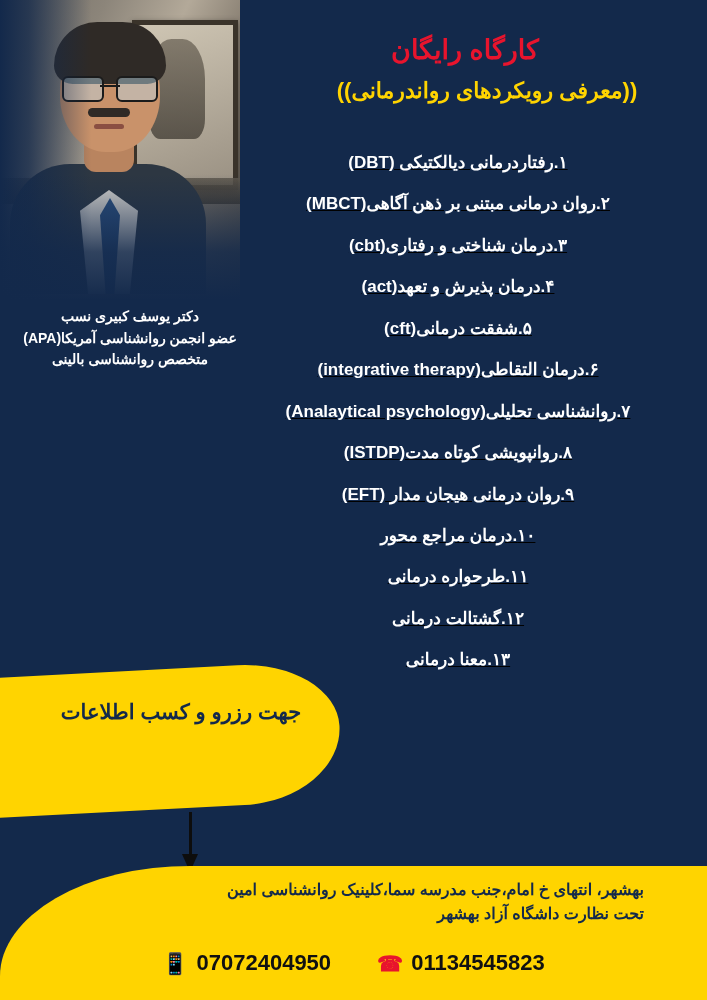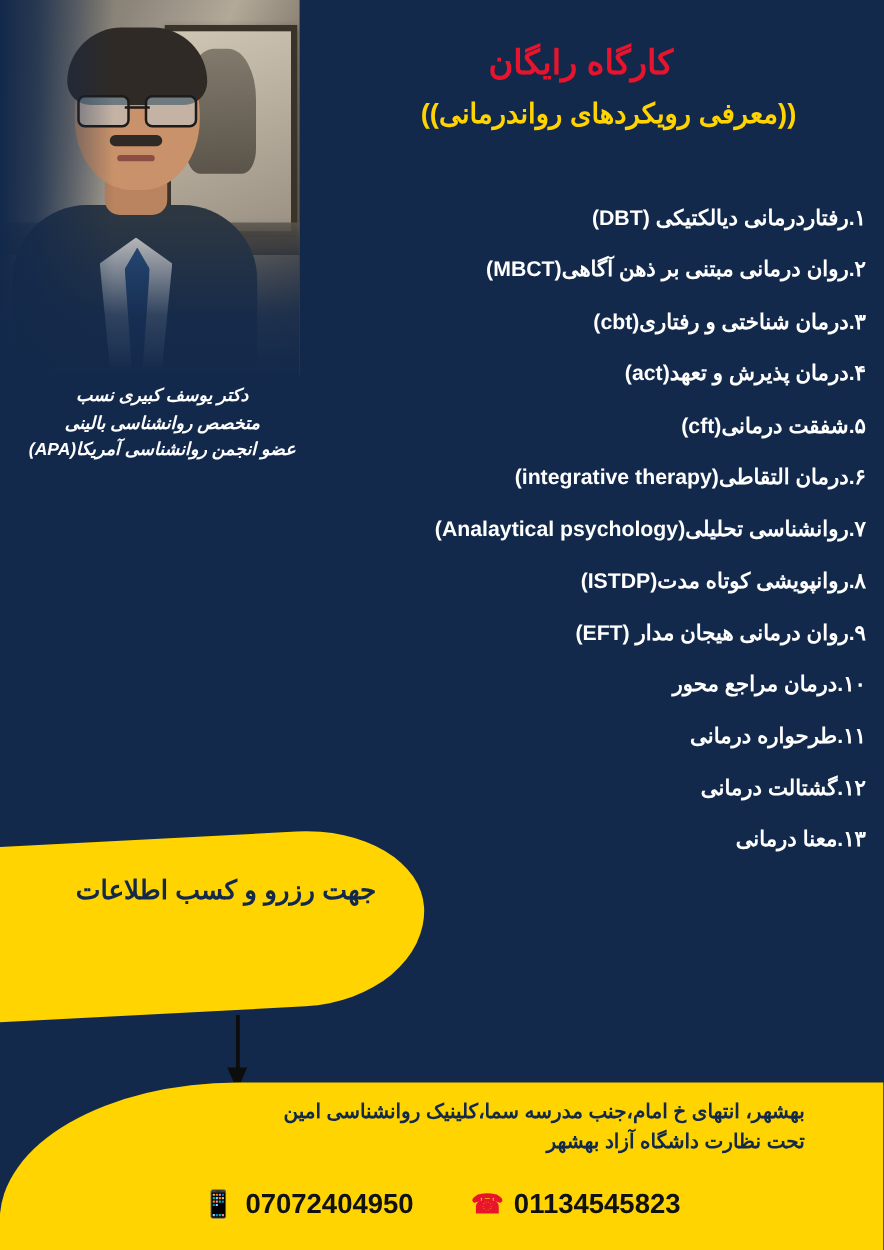--- a/index.html
+++ b/index.html
@@ -187,21 +187,20 @@
     position: absolute;
     top: 306px;
     left: 6px;
     width: 248px;
     text-align: center;
     color: #ffffff;
     font-weight: bold;
     font-size: 14px;
     line-height: 1.55;
     direction: rtl;
-    font-style: italic;
   }
   .credentials div { white-space: nowrap; }
 
   
   .headline {
     position: absolute;
     top: 34px;
     right: 18px;
     width: 448px;
     text-align: center;
@@ -217,25 +216,26 @@
     margin-top: 12px;
     color: #ffd400;
     font-size: 22px;
     font-weight: bold;
     padding-left: 44px;
   }
 
   
   .list {
     position: absolute;
-    top: 164px;
+    top: 152px;
     right: 14px;
     width: 470px;
     direction: rtl;
-    text-align: right;
+    text-align: center;
+    text-decoration: underline;
   }
   .list .item {
     color: #ffffff;
     font-weight: bold;
     font-size: 17px;
     line-height: 1.35;
     margin-bottom: 18.5px;
     white-space: nowrap;
   }
 
@@ -356,22 +356,22 @@
         <div class="bridge"></div>
       </div>
       <div class="mustache"></div>
       <div class="mouth"></div>
     </div>
     <div class="photo-fade"></div>
   </div>
 
   <div class="credentials">
     <div>دکتر یوسف کبیری نسب</div>
+    <div>عضو انجمن روانشناسی آمریکا(APA)</div>
     <div>متخصص روانشناسی بالینی</div>
-    <div>عضو انجمن روانشناسی آمریکا(APA)</div>
   </div>
 
   <div class="headline">
     <div class="free">کارگاه رایگان</div>
     <div class="subject">((معرفی رویکردهای رواندرمانی))</div>
   </div>
 
   <div class="list">
     <div class="item">۱.رفتاردرمانی دیالکتیکی  (DBT)</div>
     <div class="item">۲.روان درمانی مبتنی بر ذهن آگاهی(MBCT)</div>

